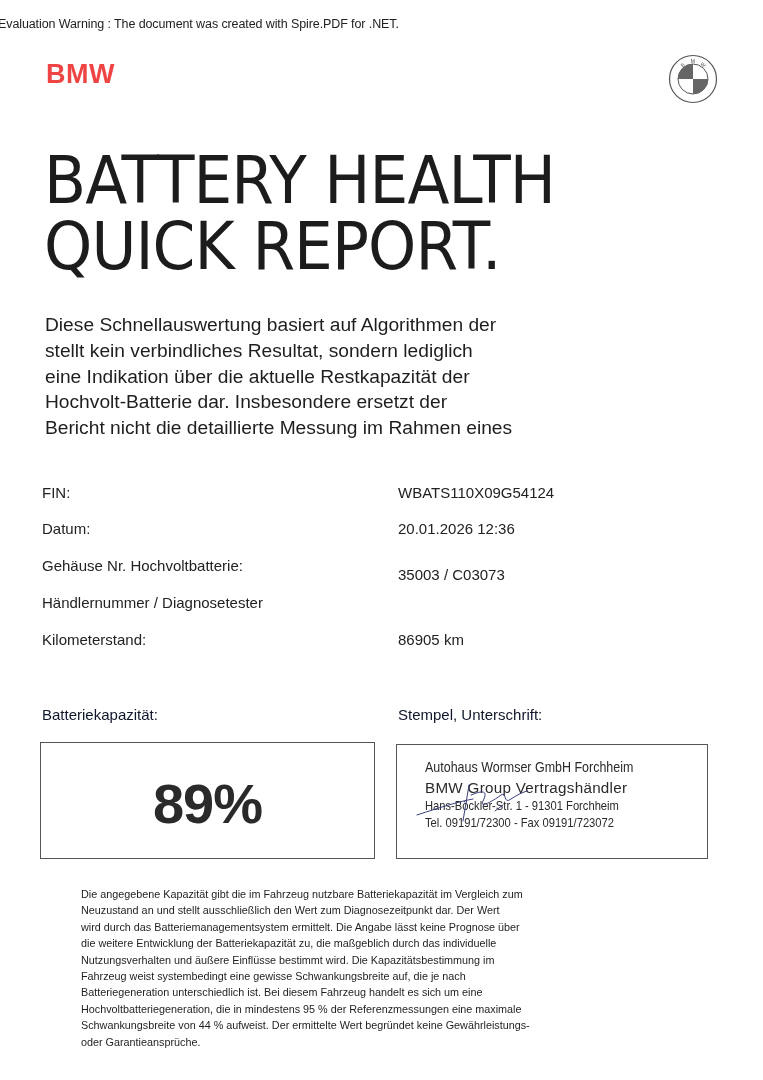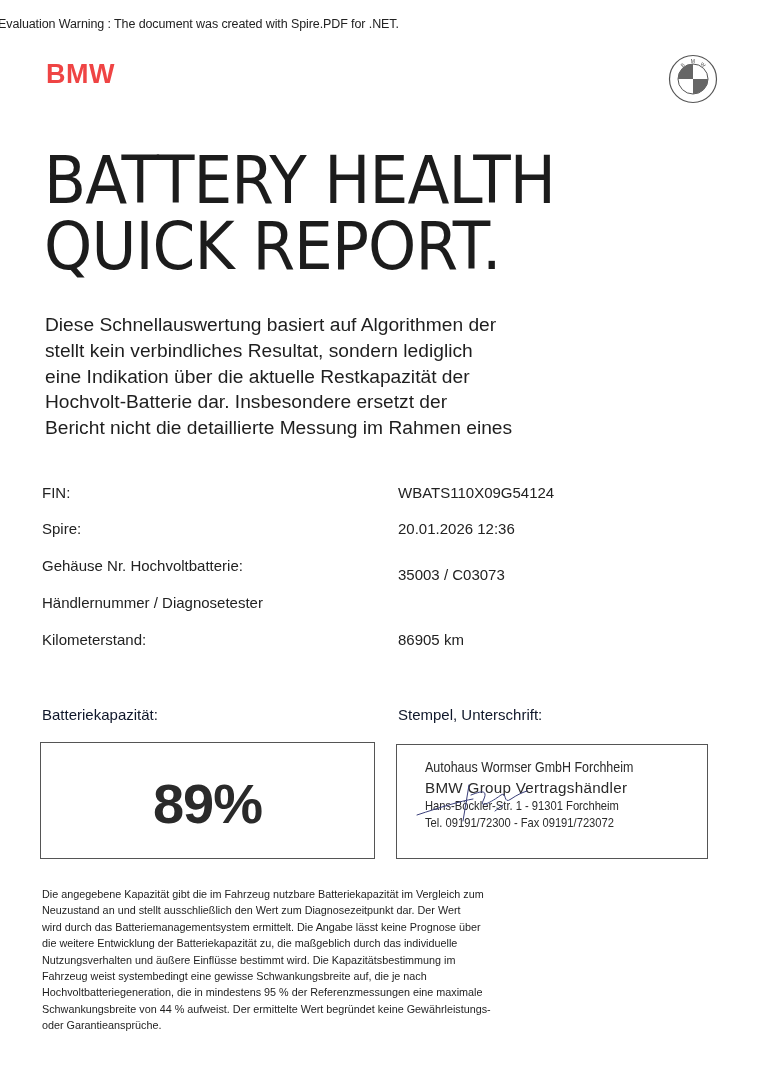--- a/index.html
+++ b/index.html
@@ -20,21 +20,21 @@
   .capacity-box { left:40px; top:742px; width:333px; height:115px; }
   .capacity-value { position:absolute; left:0; right:0; top:28px; text-align:center; font-size:56px; font-weight:bold; color:#2a2a2a; letter-spacing:-1px; }
   .stamp-box { left:396px; top:744px; width:310px; height:113px; }
   .stamp { position:absolute; left:28px; top:14px; color:#2a2a2a; white-space:nowrap; }
   .stamp .l1 { font-size:14.5px; font-family:"Liberation Sans Narrow","Liberation Sans", sans-serif; transform:scaleX(0.86); transform-origin:left top; height:20px; }
   .stamp .l2 { font-size:15.5px; transform:scaleX(0.98); transform-origin:left top; height:19px; letter-spacing:0.3px; }
   .stamp .l3 { font-size:13px; transform:scaleX(0.86); transform-origin:left top; height:17px; }
   .stamp .l4 { font-size:13px; transform:scaleX(0.86); transform-origin:left top; height:17px; }
   .signature { position:absolute; left:14px; top:26px; width:140px; height:60px; }
   .disclaimer { left:42px; top:886px; width:500px; font-size:10.8px; line-height:16.4px; color:#1e1e1e; }
-  .disclaimer span { display:block; white-space:nowrap; }
+  .disclaimer span { display:block; white-space:nowrap;margin-left:39px; }
 </style>
 </head>
 <body>
 
 <div class="abs warning">Evaluation Warning : The document was created with Spire.PDF for .NET.</div>
 
 <div class="abs brand">BMW</div>
 
 <div class="abs roundel">
   <svg width="50" height="50" viewBox="0 0 50 50">
@@ -58,21 +58,21 @@
   <span>stellt kein verbindliches Resultat, sondern lediglich</span>
   <span>eine Indikation über die aktuelle Restkapazität der</span>
   <span>Hochvolt-Batterie dar. Insbesondere ersetzt der</span>
   <span>Bericht nicht die detaillierte Messung im Rahmen eines</span>
 </div>
 
 <div>
   <div class="abs field label" style="top:484px;">FIN:</div>
   <div class="abs field value" style="top:484px;">WBATS110X09G54124</div>
 
-  <div class="abs field label" style="top:520px;">Spire:</div>
+  <div class="abs field label" style="top:520px;">Datum:</div>
   <div class="abs field value" style="top:520px;">20.01.2026 12:36</div>
 
   <div class="abs field label" style="top:557px;">Gehäuse Nr. Hochvoltbatterie:</div>
   <div class="abs field value" style="top:557px;"></div>
 
   <div class="abs field label" style="top:594px;">Händlernummer / Diagnosetester</div>
   <div class="abs field value" style="top:566px;">35003 / C03073</div>
 
   <div class="abs field label" style="top:631px;">Kilometerstand:</div>
   <div class="abs field value" style="top:631px;">86905 km</div>
@@ -97,16 +97,17 @@
   </svg>
 </div>
 
 <div class="abs disclaimer">
   <span>Die angegebene Kapazität gibt die im Fahrzeug nutzbare Batteriekapazität im Vergleich zum</span>
   <span>Neuzustand an und stellt ausschließlich den Wert zum Diagnosezeitpunkt dar. Der Wert</span>
   <span>wird durch das Batteriemanagementsystem ermittelt. Die Angabe lässt keine Prognose über</span>
   <span>die weitere Entwicklung der Batteriekapazität zu, die maßgeblich durch das individuelle</span>
   <span>Nutzungsverhalten und äußere Einflüsse bestimmt wird. Die Kapazitätsbestimmung im</span>
   <span>Fahrzeug weist systembedingt eine gewisse Schwankungsbreite auf, die je nach</span>
+  <span>Batteriegeneration unterschiedlich ist. Bei diesem Fahrzeug handelt es sich um eine</span>
   <span>Hochvoltbatteriegeneration, die in mindestens 95 % der Referenzmessungen eine maximale</span>
   <span>Schwankungsbreite von 44 % aufweist. Der ermittelte Wert begründet keine Gewährleistungs-</span>
   <span>oder Garantieansprüche.</span>
 </div>
 
 </body></html>

